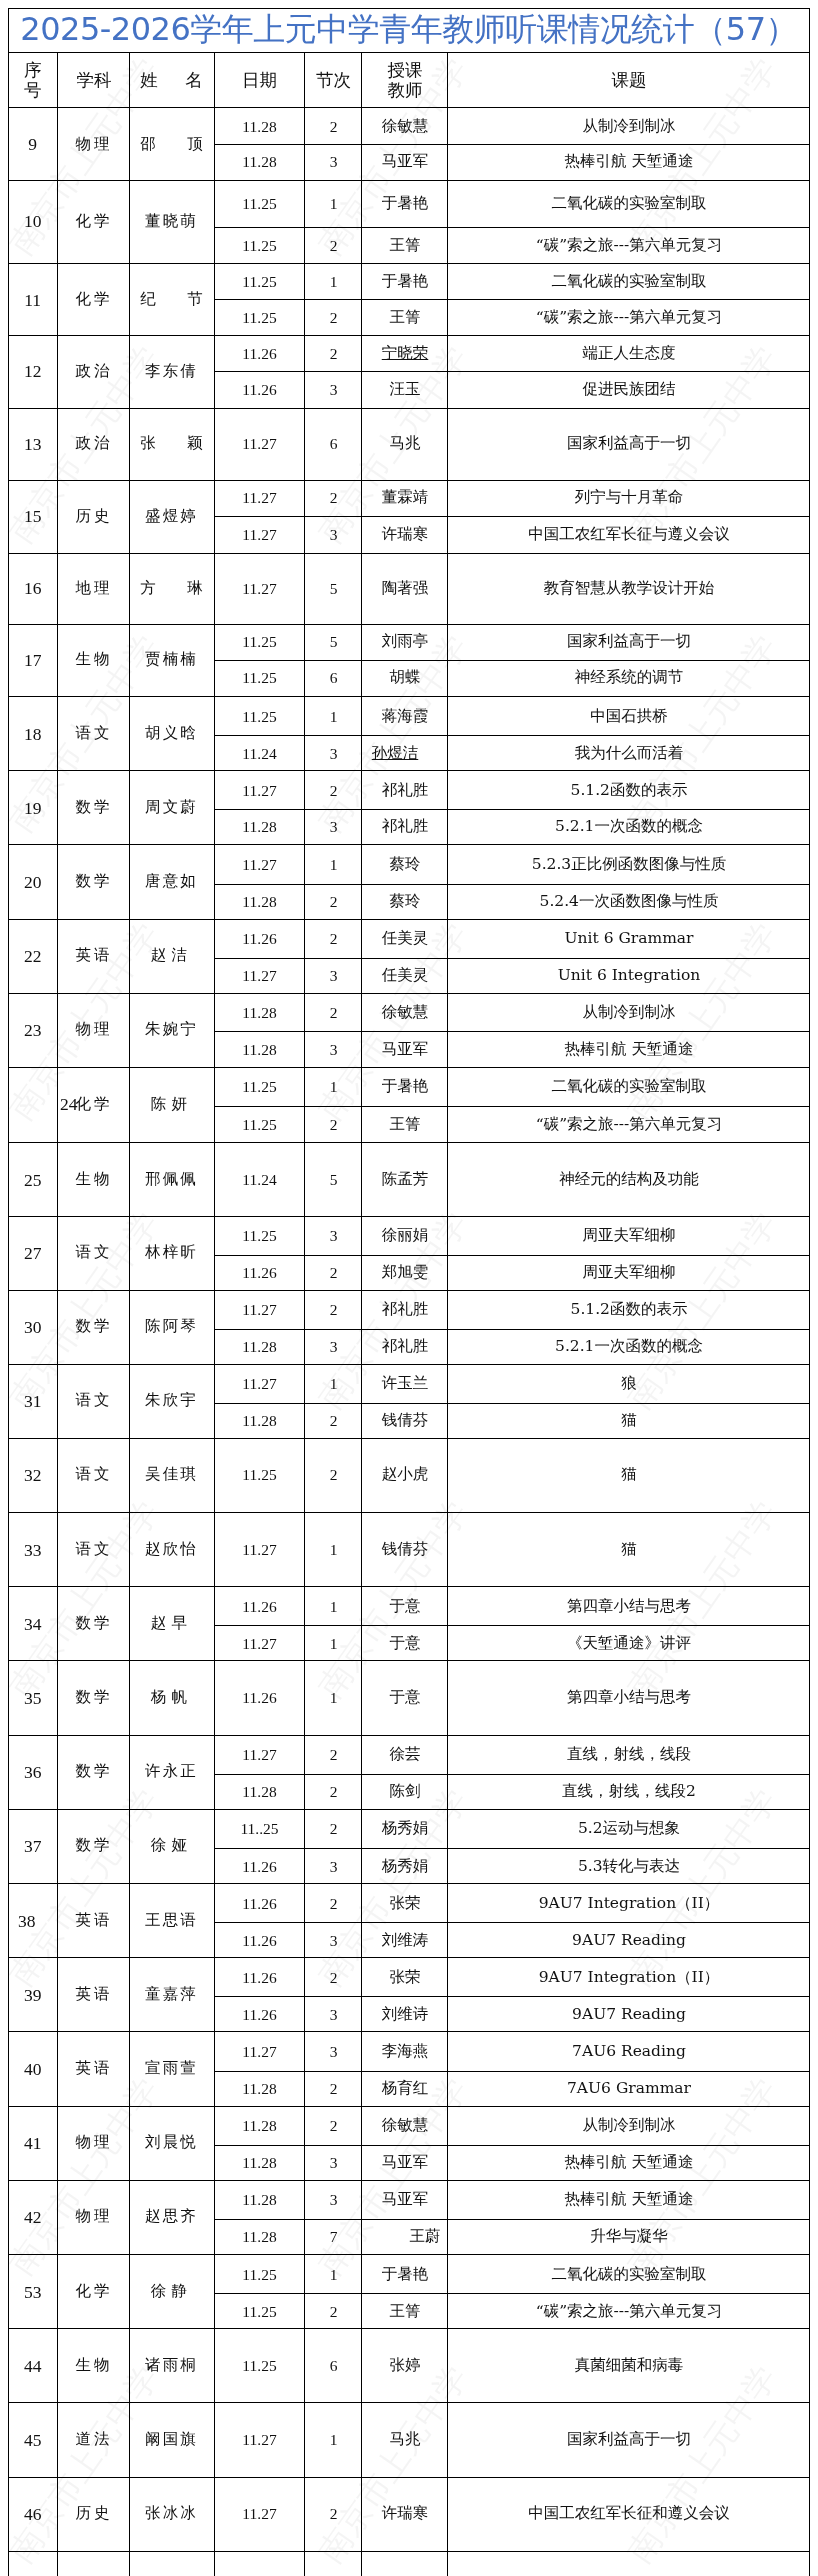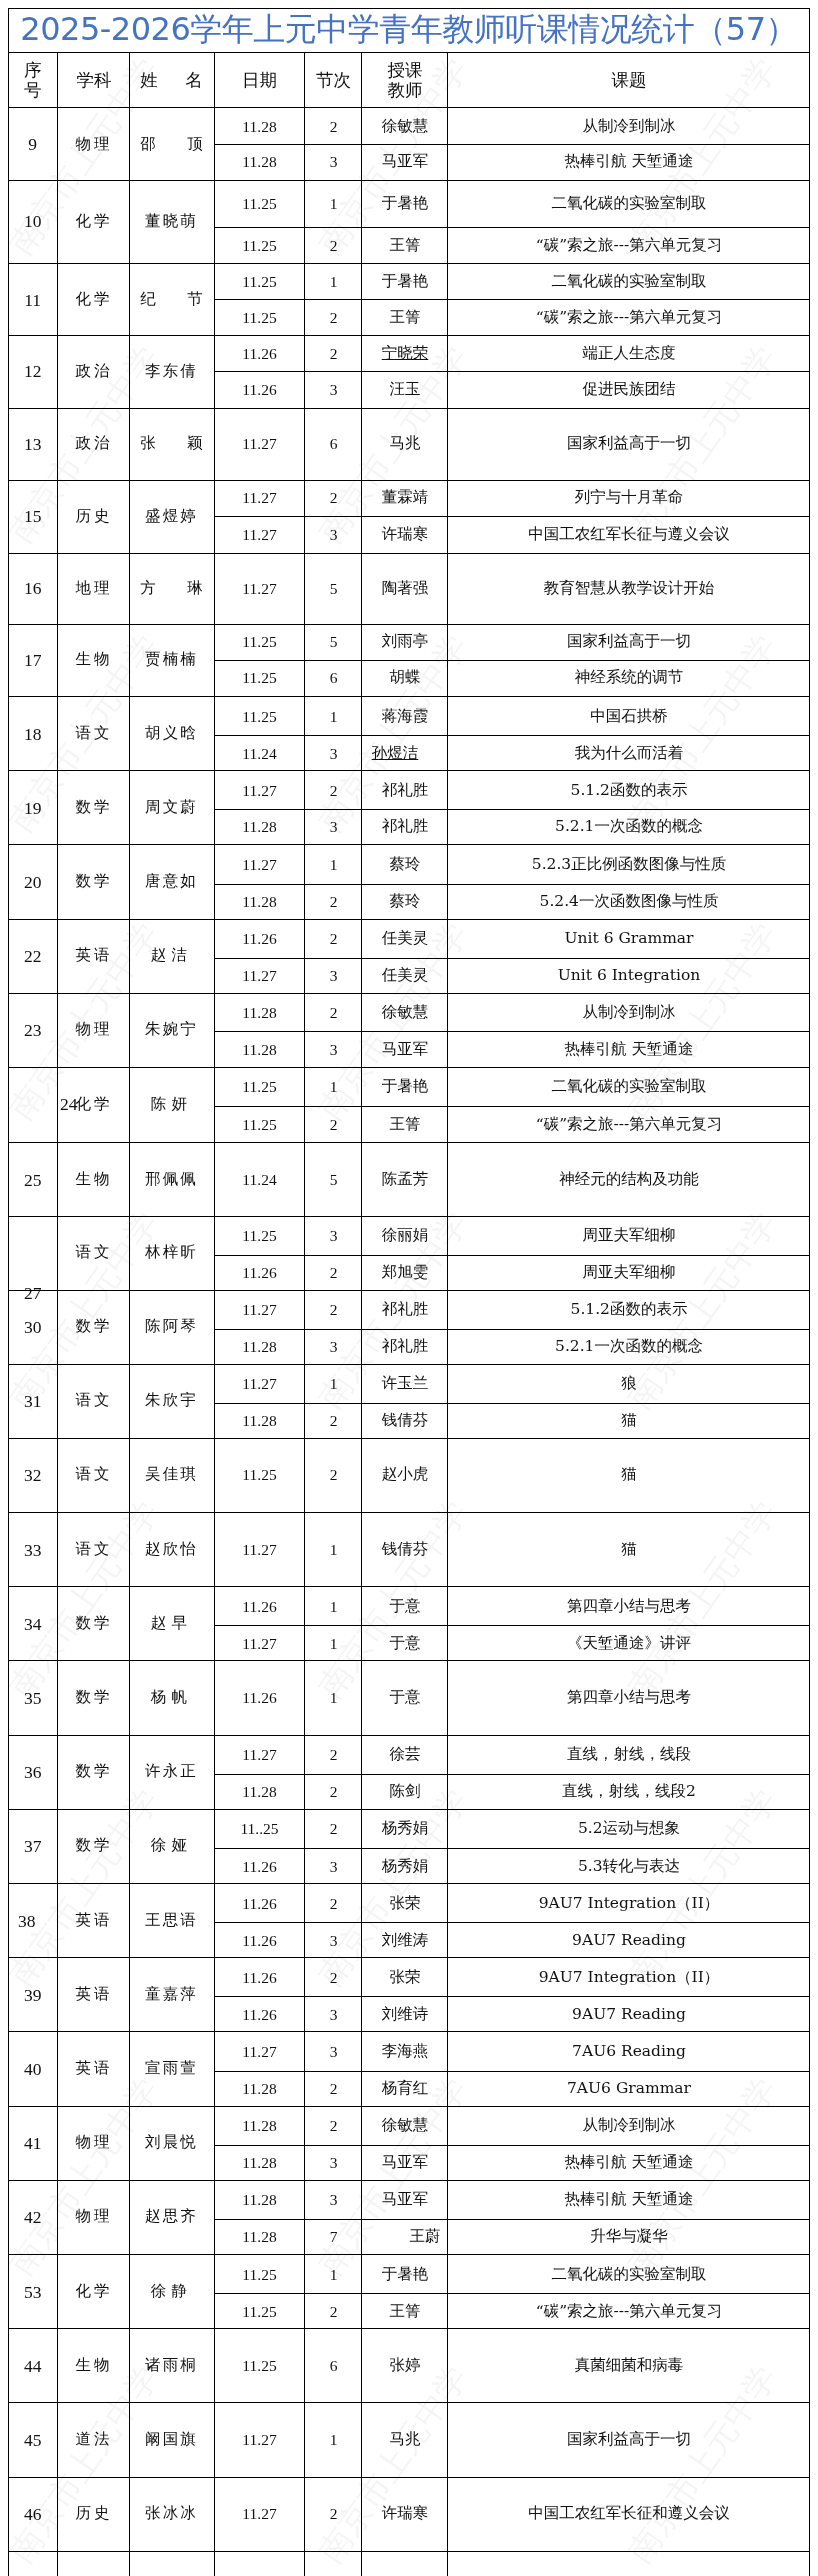--- a/index.html
+++ b/index.html
@@ -271,21 +271,21 @@
     <div class="hline" style="left: 214px; width: 595px; top: 1106px;"></div>
     <div class="hline" style="left: 7.7px; width: 802px; top: 1142px;"></div>
     <div class="cell num" style="left: 7.7px; width: 50px; top: 1143px; height: 74px;">25</div>
     <div class="cell" style="letter-spacing: 3.1px; left: 58px; width: 72px; top: 1143px; height: 74px;">生物</div>
     <div class="cell" style="letter-spacing: 2.1px; left: 129px; width: 85px; top: 1143px; height: 74px;">邢佩佩</div>
     <div class="cell mono" style="left: 214px; width: 91px; top: 1143px; height: 74px;">11.24</div>
     <div class="cell mono" style="left: 305px; width: 57px; top: 1143px; height: 74px;">5</div>
     <div class="cell" style="left: 362px; width: 86px; top: 1143px; height: 74px;">陈孟芳</div>
     <div class="cell topic" style="left: 448px; width: 362px; top: 1143px; height: 74px;">神经元的结构及功能</div>
     <div class="hline" style="left: 7.7px; width: 802px; top: 1216px;"></div>
-    <div class="cell num" style="left: 7.7px; width: 50px; top: 1256px; height: 74px;">27</div>
+    <div class="cell num" style="left: 7.7px; width: 50px; top: 1216px; height: 74px;">27</div>
     <div class="cell" style="letter-spacing: 3.1px; left: 58px; width: 72px; top: 1216px; height: 74px;">语文</div>
     <div class="cell" style="letter-spacing: 2.1px; left: 129px; width: 85px; top: 1216px; height: 74px;">林梓昕</div>
     <div class="cell mono" style="left: 214px; width: 91px; top: 1216px; height: 39px;">11.25</div>
     <div class="cell mono" style="left: 305px; width: 57px; top: 1216px; height: 39px;">3</div>
     <div class="cell" style="left: 362px; width: 86px; top: 1216px; height: 39px;">徐丽娟</div>
     <div class="cell topic" style="left: 448px; width: 362px; top: 1216px; height: 39px;">周亚夫军细柳</div>
     <div class="cell mono" style="left: 214px; width: 91px; top: 1255px; height: 35px;">11.26</div>
     <div class="cell mono" style="left: 305px; width: 57px; top: 1255px; height: 35px;">2</div>
     <div class="cell" style="left: 362px; width: 86px; top: 1255px; height: 35px;">郑旭雯</div>
     <div class="cell topic" style="left: 448px; width: 362px; top: 1255px; height: 35px;">周亚夫军细柳</div>

